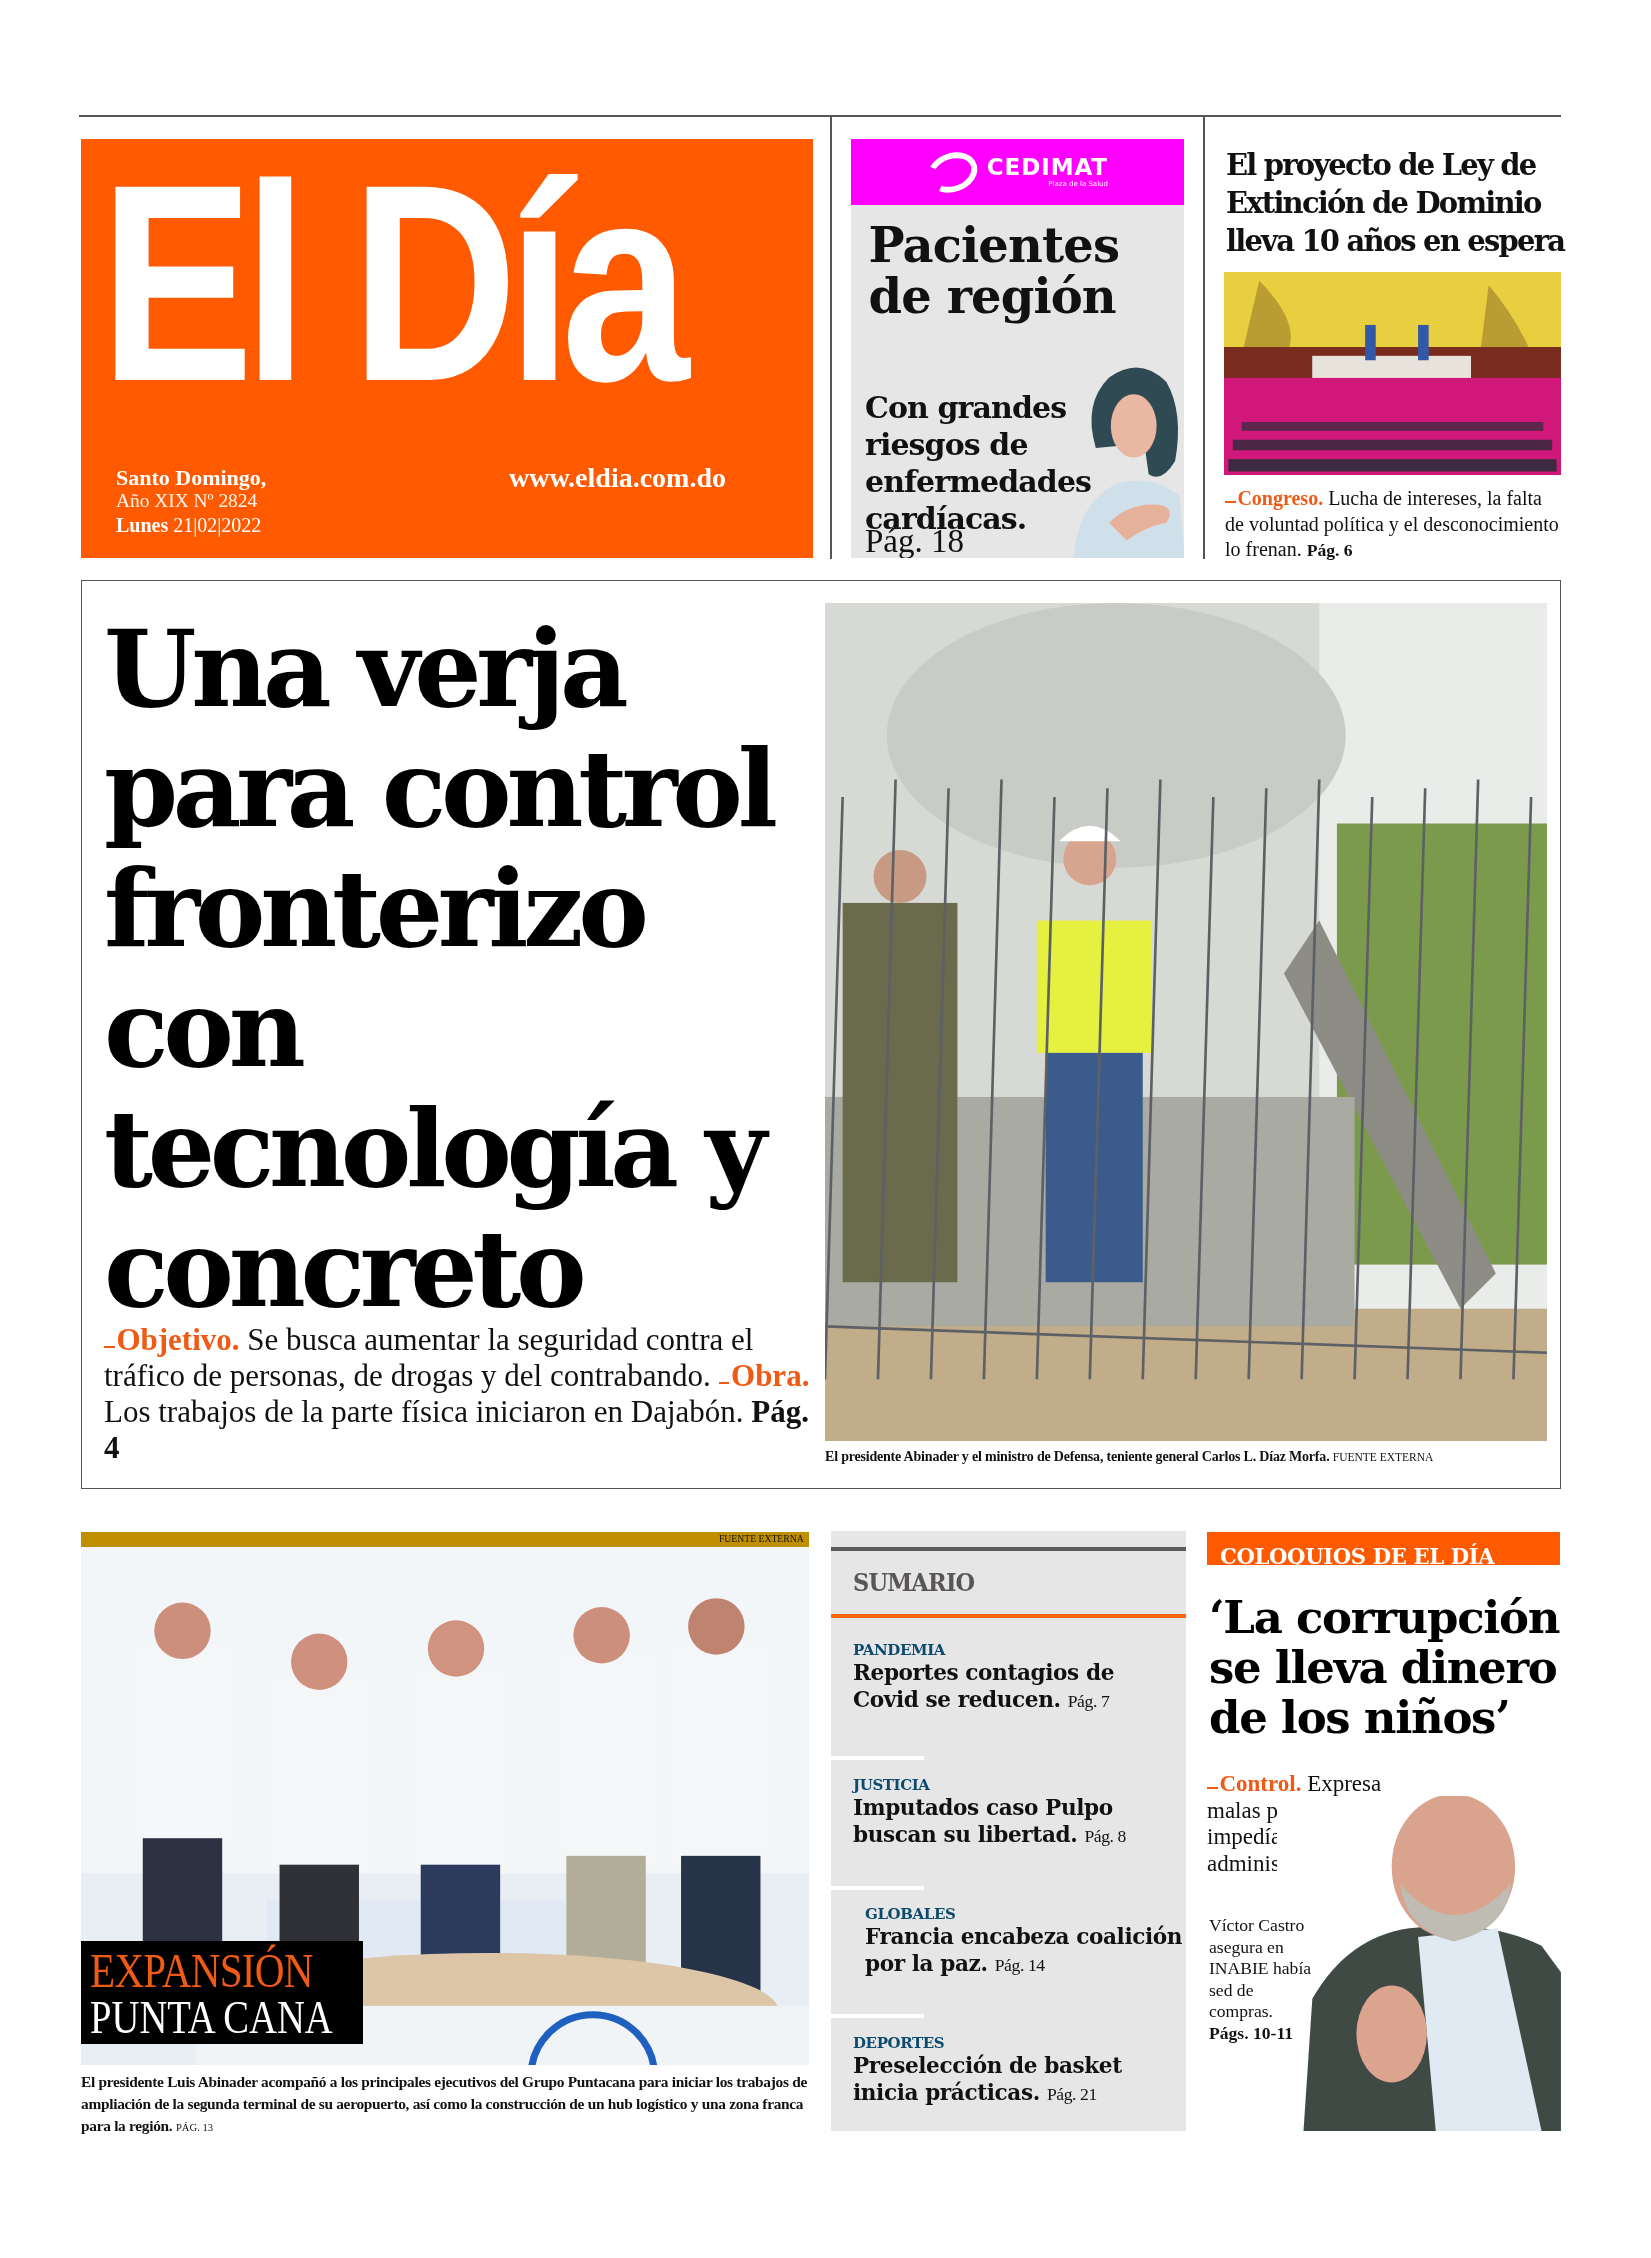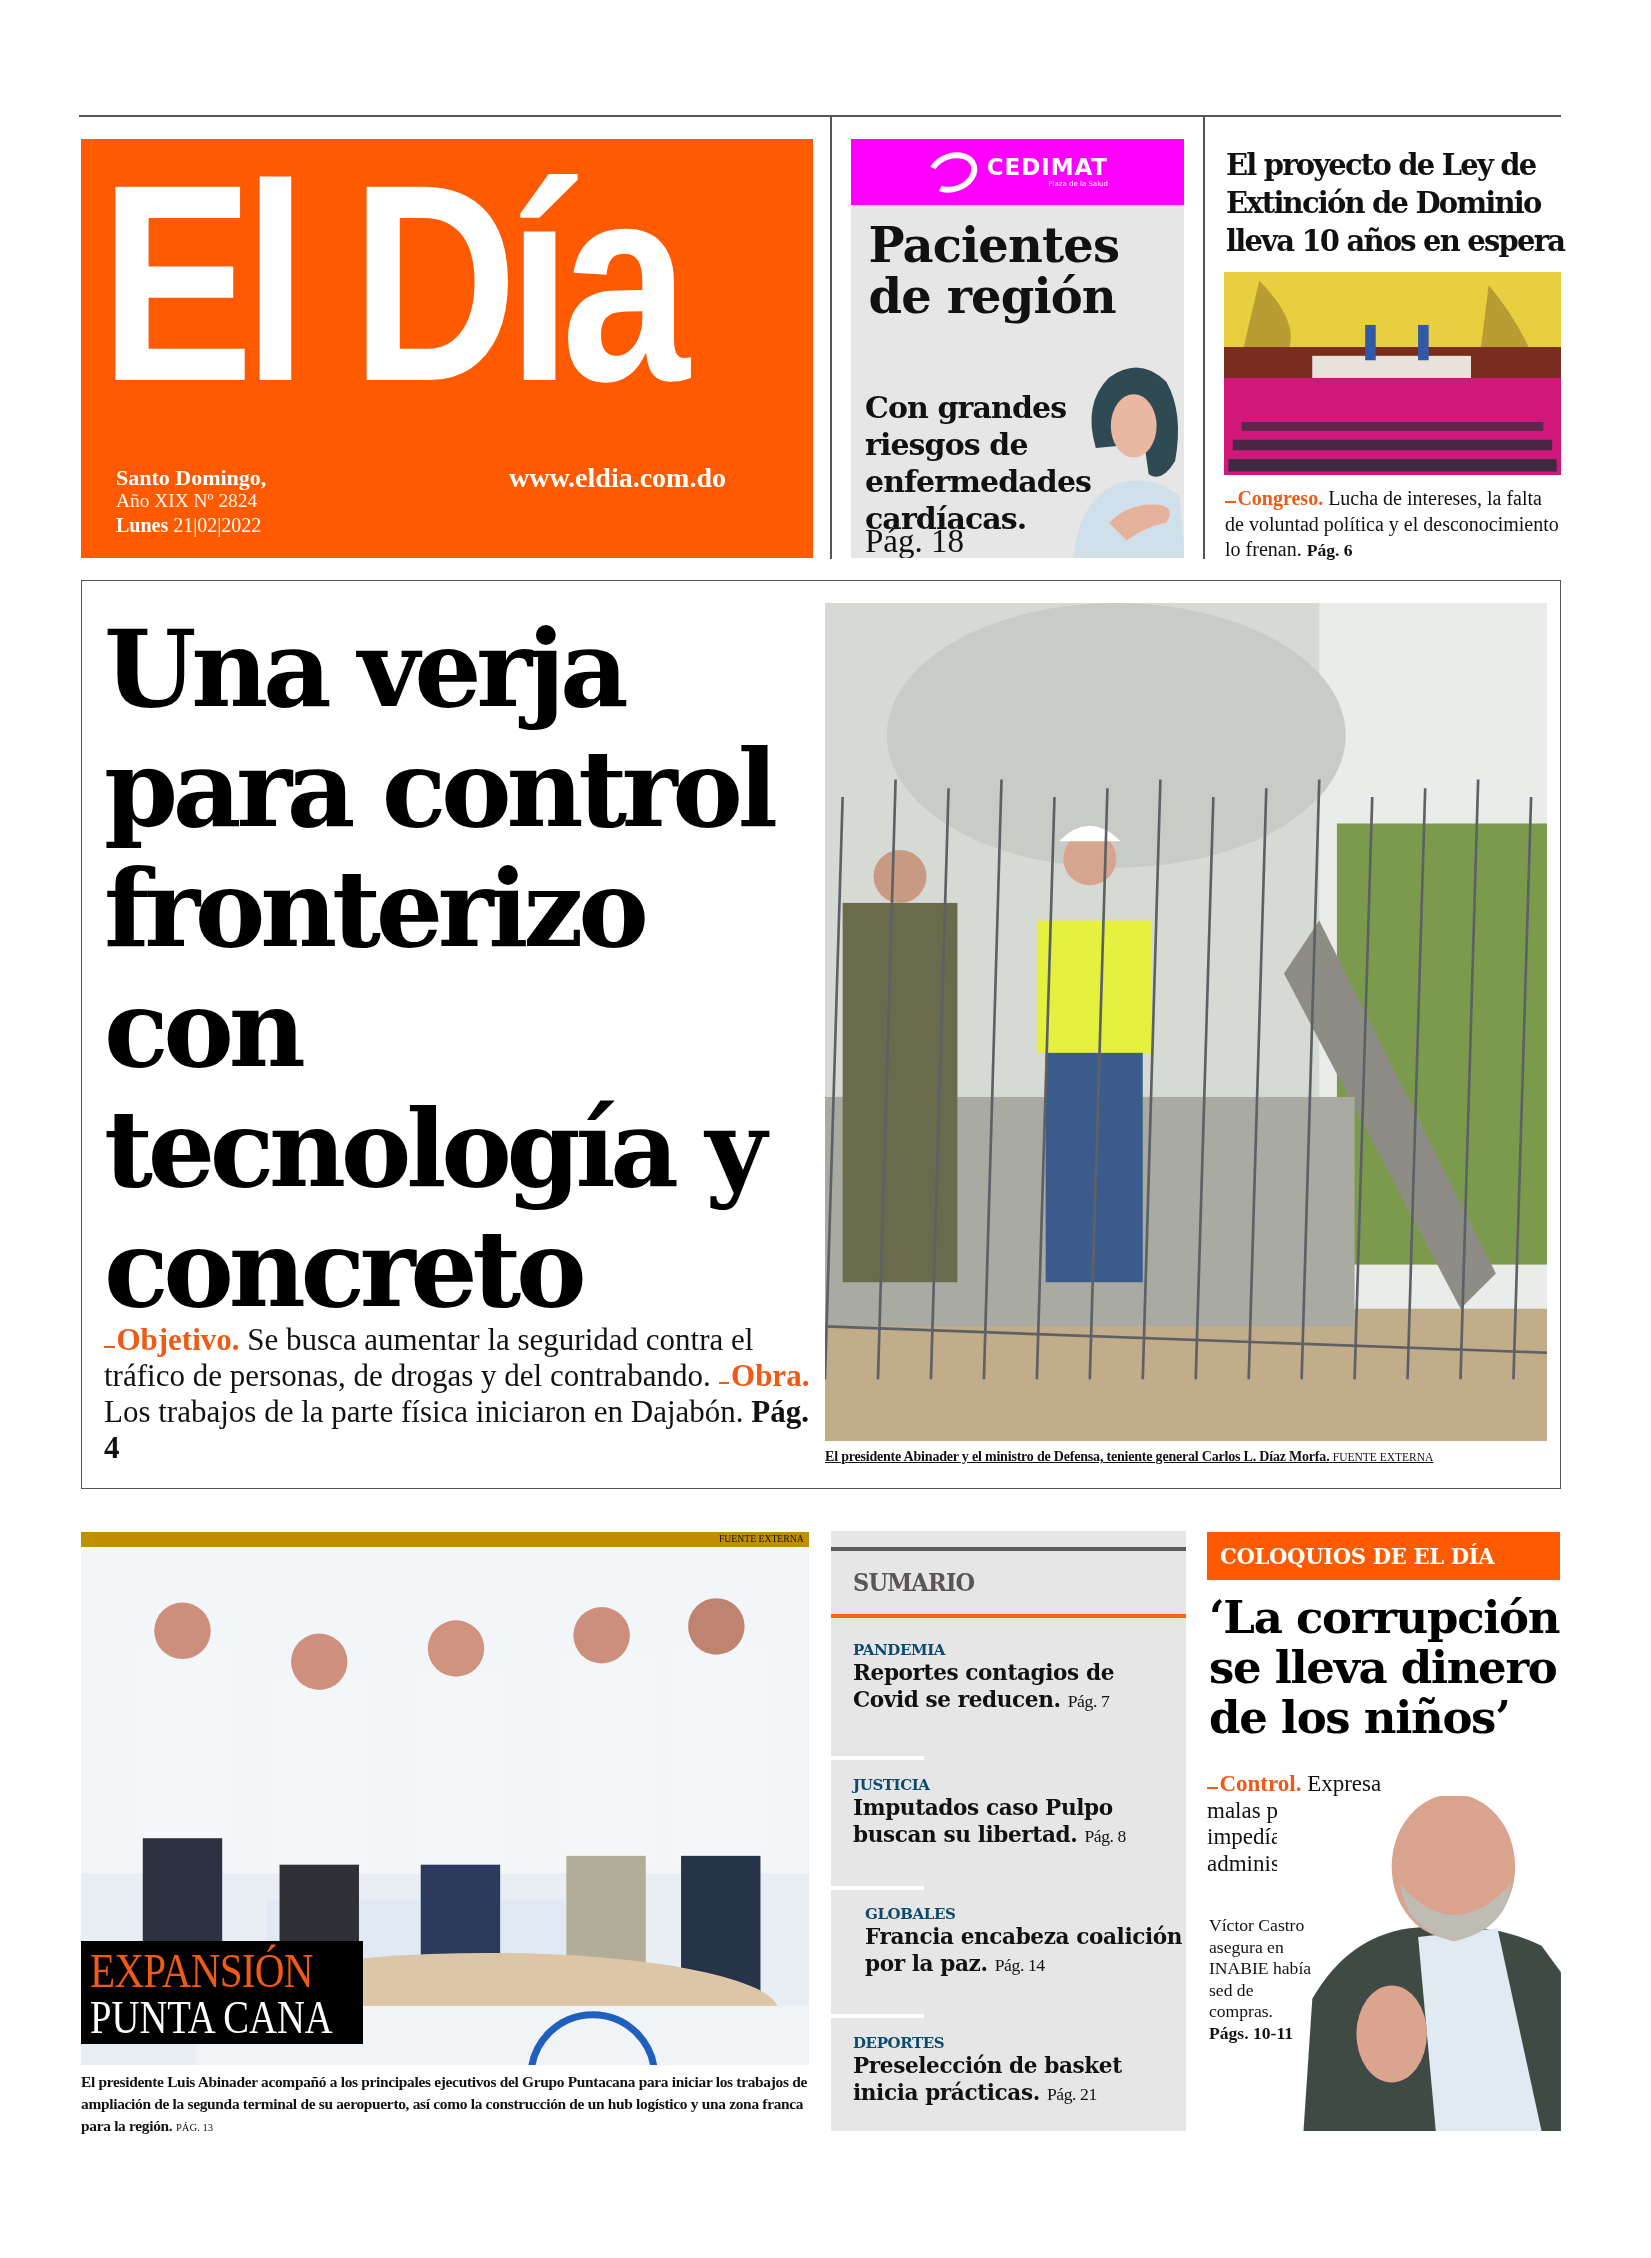--- a/index.html
+++ b/index.html
@@ -37,21 +37,21 @@
   .tr-cap { left: 1225px; top: 486px; width: 340px; font-family: Liberation Serif, serif; font-size: 20px; line-height: 25.6px; }
   .kicker { color: #ef5a14; font-weight: 700; }
   .kicker::before { content: ""; display: inline-block; width: 10.6px; height: 1.8px; background: #ef5a14; margin-right: 1.8px; vertical-align: 1.8px; }
 
   
   .main-box { left: 81px; top: 580px; width: 1480px; height: 909px; border: 1.8px solid #555; }
   .main-head { left: 104px; top: 609px; width: 723px; font-family: "DejaVu Serif", serif; font-weight: 700; font-size: 106px; line-height: 120px; letter-spacing: -5.3px; color: #000; }
   .main-dek { left: 104px; top: 1322px; width: 706px; font-family: "Liberation Serif", serif; font-size: 31px; line-height: 36px; color: #111; }
   .main-dek b { font-weight: 700; }
   .main-photo { left: 825px; top: 603px; width: 722px; height: 838px; overflow: hidden; background: #cfd6c8; }
-  .main-cap { left: 825px; top: 1449px; width: 732px; font-family: "Liberation Serif", serif; font-weight: 700; font-size: 14px; letter-spacing: -0.2px; text-decoration: underline; }
+  .main-cap { left: 825px; top: 1449px; width: 732px; font-family: "Liberation Serif", serif; font-weight: 700; font-size: 14px; letter-spacing: -0.2px; }
   .credit { font-weight: 400; font-size: 11.5px; letter-spacing: 0; }
 
   
   .bl-band { left: 81px; top: 1532px; width: 728px; height: 15px; background: #bf8f00; }
   .bl-credit { position: absolute; right: 5.3px; top: 0.9px; font-family: "Liberation Serif", serif; font-size: 9.7px; color: #111; }
   .bl-photo { left: 81px; top: 1547px; width: 728px; height: 518px; overflow: hidden; background: #f4f7fa; }
   .expansion { left: 81px; top: 1941px; width: 282px; height: 103px; background: #000; padding: 7px 8.8px 0 8.8px; }
   .exp-1 { font-family: "Liberation Serif", serif; font-weight: 400; font-size: 49px; line-height: 46px; color: #ef5a14; transform: scaleX(.84); transform-origin: left; white-space: nowrap; letter-spacing: -0.9px; }
   .exp-2 { font-family: "Liberation Serif", serif; font-size: 46px; line-height: 48px; color: #fff; transform: scaleX(.84); transform-origin: left; white-space: nowrap; }
   .bl-cap { left: 81px; top: 2071px; width: 732px; font-family: "Liberation Serif", serif; font-weight: 700; font-size: 15.4px; line-height: 22px; letter-spacing: -0.3px; }
@@ -62,21 +62,21 @@
   .sum-top { position: absolute; left: 0; top: 16px; width: 100%; height: 4.4px; background: #5a5a5a; }
   .sum-title { position: absolute; left: 22px; top: 37px; font-family: "DejaVu Serif", serif; font-weight: 700; font-size: 25px; color: #5a5556; letter-spacing: -0.9px; transform: scaleX(.9); transform-origin: left; }
   .sum-rule { position: absolute; left: 0; top: 83px; width: 100%; height: 4.4px; background: #ff6510; }
   .sum-item { position: absolute; left: 22px; width: 326px; }
   .sum-sep { position: absolute; left: 0; width: 93px; height: 4.4px; background: #fff; }
   .sum-cat { font-family: "DejaVu Serif", serif; font-weight: 700; font-size: 15px; color: #0c4a6e; letter-spacing: -0.4px; line-height: 19.4px; }
   .sum-text { font-family: "DejaVu Serif", serif; font-weight: 700; font-size: 21.6px; line-height: 26.5px; letter-spacing: -0.4px; color: #111; }
   .sum-page { font-family: "Liberation Serif", serif; font-weight: 400; font-size: 17.6px; }
 
   
-  .col-band { left: 1207px; top: 1532px; width: 353px; height: 48px; background: #ff5a00; color: #fff; padding: 9.7px 0 0 13.2px; }
+  .col-band { left: 1207px; top: 1532px; width: 353px; height: 33px; background: #ff5a00; color: #fff; padding: 9.7px 0 0 13.2px; }
   .col-band span { font-family: "DejaVu Serif", serif; font-weight: 700; font-size: 23px; letter-spacing: -0.4px; display: inline-block; transform: scaleX(.92); transform-origin: left; white-space: nowrap; }
   .col-head { left: 1209px; top: 1593px; width: 353px; font-family: "DejaVu Serif", serif; font-weight: 700; font-size: 45px; line-height: 50px; letter-spacing: -1.3px; color: #000; }
   .col-dek { left: 1207px; top: 1771px; width: 221px; font-family: "Liberation Serif", serif; font-size: 23px; line-height: 26.5px; }
   .col-side { left: 1209px; top: 1915px; width: 110px; font-family: "Liberation Serif", serif; font-size: 17.6px; line-height: 21.6px; }
   .col-side b { font-weight: 700; }
   .col-photo { left: 1277px; top: 1796px; width: 284px; height: 335px; overflow: hidden; }
 </style>
 </head>
 <body>
 

